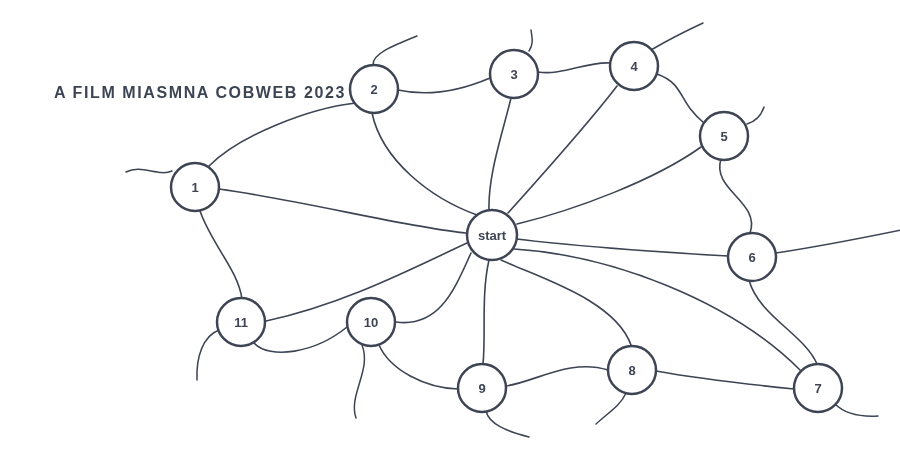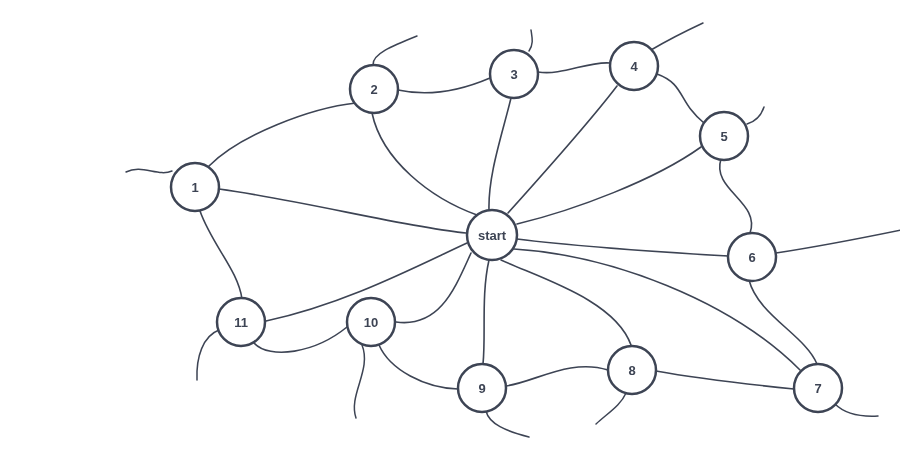--- a/index.html
+++ b/index.html
@@ -31,20 +31,21 @@
     font-size:13px;
     text-anchor:middle;
     user-select:none;
     pointer-events:none;
   }
 </style>
 </head>
 <body>
 
 <div class="stage" style="background: rgb(255, 255, 255);">
+  <div class="film-title" style="color: rgb(61, 68, 84);">A FILM MIASMNA COBWEB 2023</div>
 
   <svg class="web" width="900" height="460" viewBox="0 0 900 460">
     <g>
         <path d="M 209,166 C 240,135 310,108 356,103" class="edge" stroke="#3d4454"></path>
         <path d="M 398,90 C 430,97 462,90 490,78" class="edge" stroke="#3d4454"></path>
         <path d="M 538,72 C 562,76 588,61 610,63" class="edge" stroke="#3d4454"></path>
         <path d="M 657,74 C 685,84 678,102 704,123" class="edge" stroke="#3d4454"></path>
         <path d="M 721,159 C 711,190 761,202 750,233" class="edge" stroke="#3d4454"></path>
         <path d="M 749,280 C 758,315 805,335 817,364" class="edge" stroke="#3d4454"></path>
         <path d="M 656,371 C 700,379 755,385 794,389" class="edge" stroke="#3d4454"></path>

